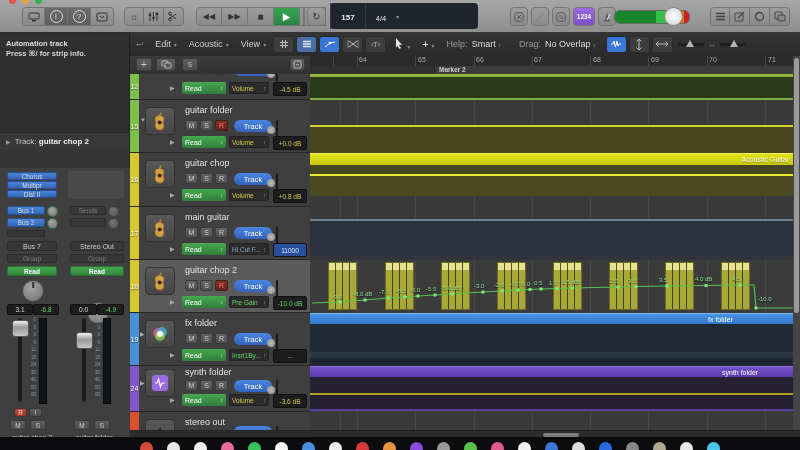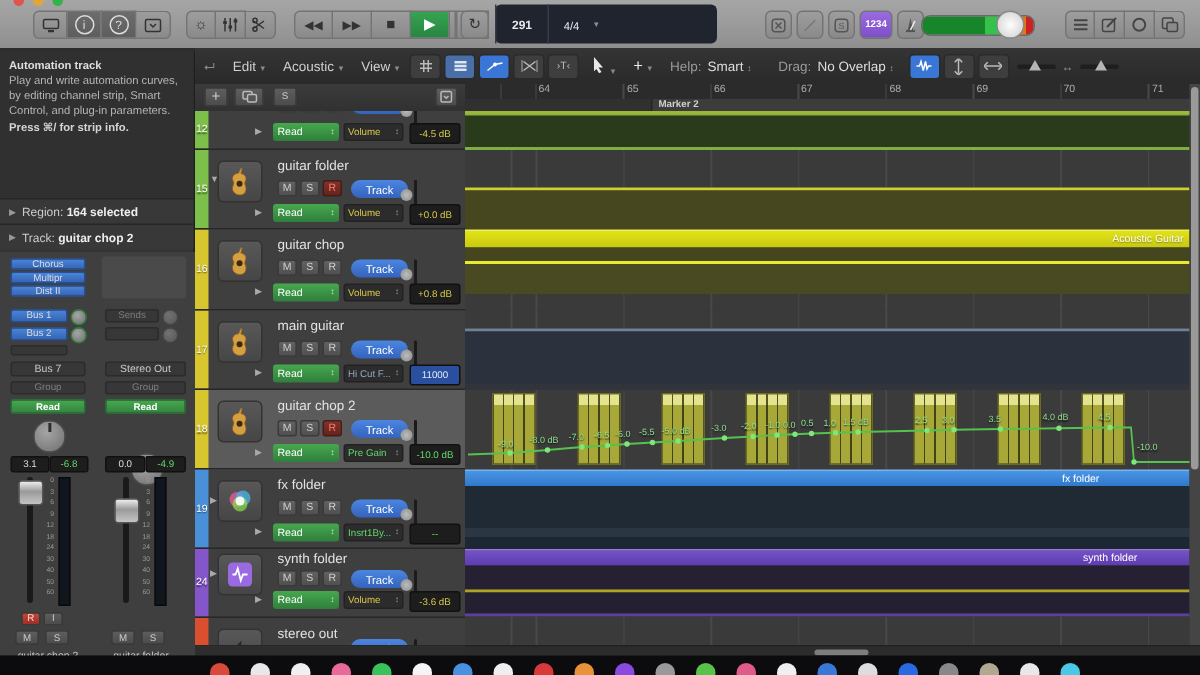--- a/index.html
+++ b/index.html
@@ -146,21 +146,21 @@
     <div class="abs tbtn mid" id="play" style="left:274px;width:26px">▶</div>
     <div class="abs tbtn mid" style="left:300px;width:26px;color:#c03028">●</div>
     <div class="abs tbtn last" style="left:326px;width:0;border:none"></div>
     <div class="abs tbtn solo" style="left:305px;width:0;border:none"></div>
     <div class="abs tbtn solo" style="left:303px;top:7px;width:0"></div>
 
     <div class="abs tbtn solo" style="left:307px;width:19px;top:7px;left:307px">↻</div>
 
     <div id="lcd" class="abs">
       <div style="width:34px;text-align:center;border-left:1px solid #343a4c;padding-top:3px">
-        <span style="font-size:8px;font-weight:bold">291</span><br>
+        <span style="font-size:8px;font-weight:bold">157</span><br>
         <span class="lcd-lab">KEEP</span><br>
         <span class="lcd-lab">TEMPO</span>
       </div>
       <div style="width:30px;text-align:center;border-left:1px solid #343a4c;padding-top:4px">
         <span style="font-size:7.5px;font-weight:normal">4/4</span><br>
         <span style="font-size:7.5px">Cmaj</span>
       </div>
       <div style="width:8px;color:#8a8f9f;font-size:6px;align-self:center">▾</div>
     </div>
 
@@ -274,25 +274,21 @@
       </span>
     <span style="color:#999;font-size:8px">↔</span>
     <span class="zslider">
         <i style="left:10px"></i>
       </span>
   </div>
 
   <div id="leftpanel" class="abs">
     <div class="qh-body" style="height:88px;background:#303030">
       <b style="color:#dedede">Automation track</b><br>
-      <span>Play and write automation curves, by editing channel strip, Smart Control, and plug-in parameters.</span>
       <b style="color:#d5d5d5;display:block">Press ⌘/ for strip info.</b>
-    </div>
-    <div class="rowhdr">
-      <span class="tri">▶</span><span>Region:</span>&nbsp;<b style="color:#eee">164 selected</b>
     </div>
     <div class="rowhdr">
       <span class="tri">▶</span><span>Track:</span>&nbsp;<b style="color:#eee">guitar chop 2</b>
     </div>
 
     <div class="abs" style="left:0;top:134px;width:130px;height:269px;background:#3f3f3f">
 
       <div class="abs slot blue" style="left:7px;top:4px;width:50px;height:8px">Chorus</div>
       <div class="abs slot blue" style="left:7px;top:13px;width:50px;height:8px">Multipr</div>
       <div class="abs slot blue" style="left:7px;top:22px;width:50px;height:8px">Dist II</div>

